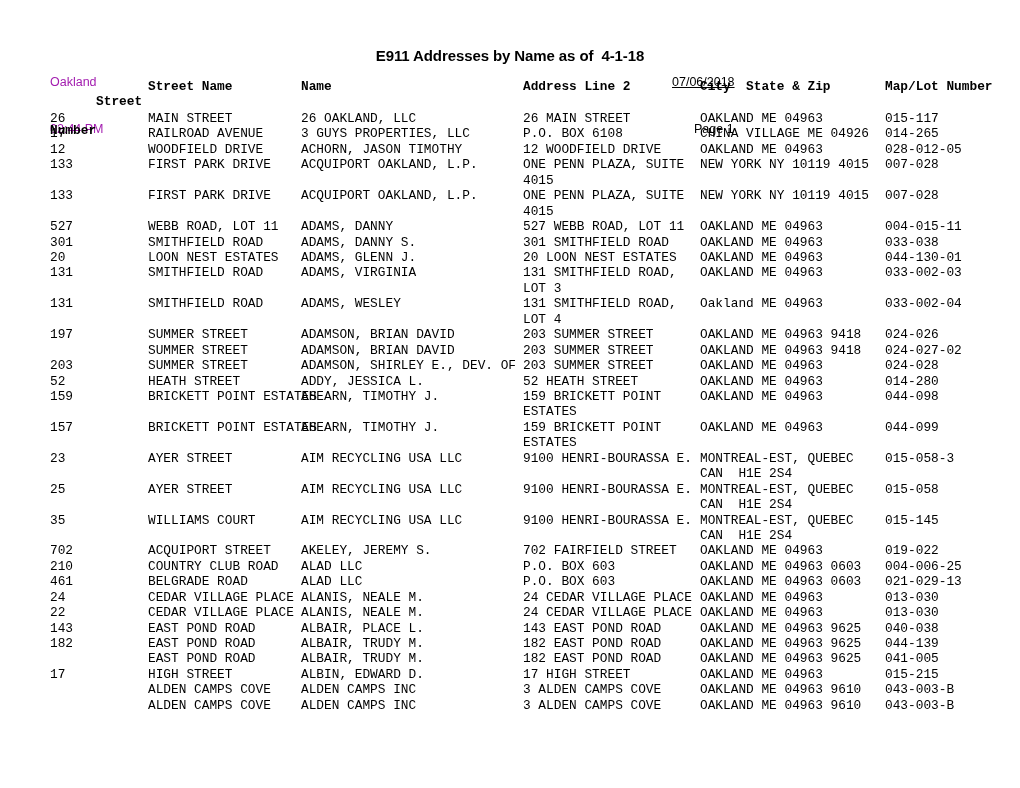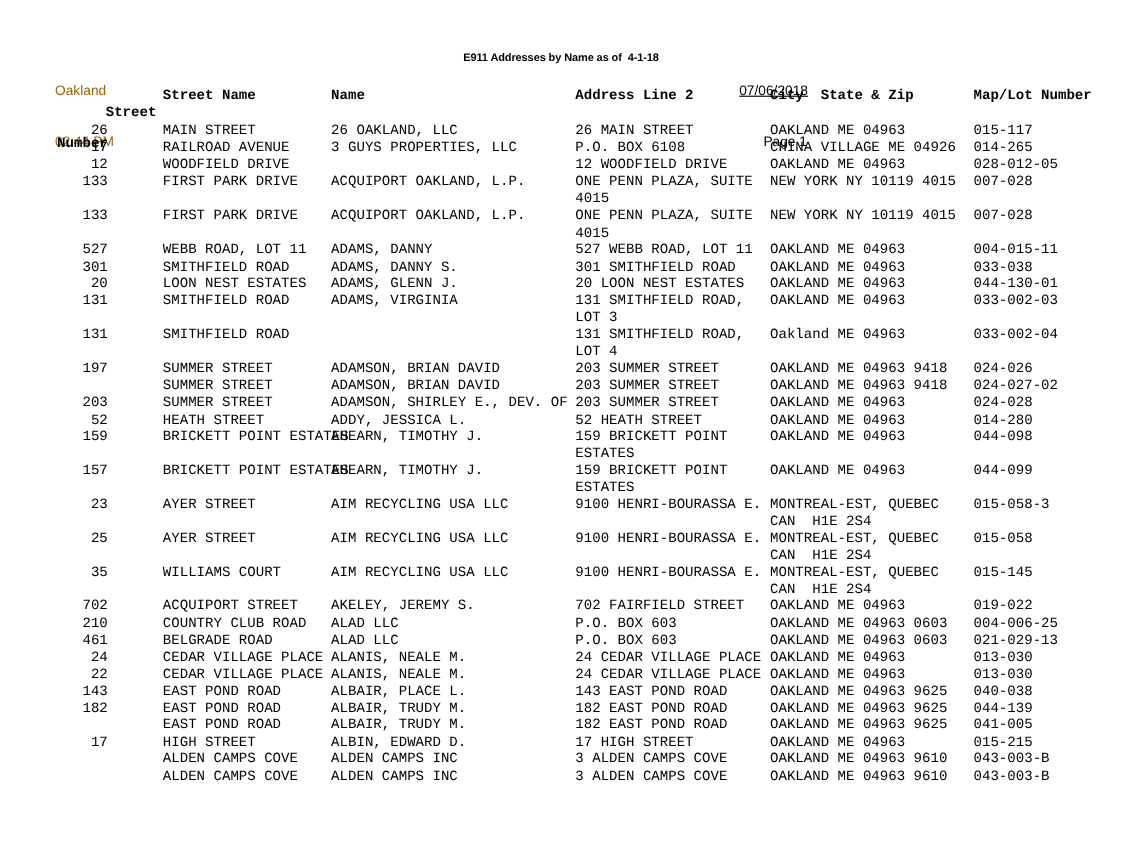--- a/index.html
+++ b/index.html
@@ -32,35 +32,35 @@
     width: 1020px;
     height: 34px;
   }
   .hdr-left {
     position: absolute;
     left: 50px;
     top: 0;
     font-family: "Liberation Sans", sans-serif;
     font-size: 12.5px;
     line-height: 15.5px;
-    color: #a16207;
+    color: #a21caf;
     white-space: pre;
   }
   .hdr-left .org { display: block; }
   .hdr-left .time { display: block; }
 
   .hdr-title {
     position: absolute;
     left: 0;
     top: 3px;
     width: 1020px;
     text-align: center;
     font-family: "Liberation Sans", sans-serif;
     font-weight: bold;
-    font-size: 10px;
+    font-size: 15px;
     letter-spacing: -0.1px;
     white-space: pre;
   }
 
   .hdr-right {
     position: absolute;
     left: 672px;
     top: 0;
     font-family: "Liberation Sans", sans-serif;
     font-size: 12.5px;
@@ -107,21 +107,21 @@
   }
   .row.h1 { height: 15.45px; }
   .row.h2 { height: 30.9px; }
 
   .cell {
     position: absolute;
     top: 0;
     white-space: pre-wrap;
   }
   
-  .c-num   { left: 50px;  width: 48px; text-align: right; }
+  .c-num   { left: 50px;  width: 48px; }
   .c-stnm  { left: 100px; width: 196px; margin-left: 48px; }
   .c-name  { left: 301px; width: 218px; }
   .c-addr2 { left: 523px; width: 176px; }
   .c-city  { left: 700px; width: 182px; }
   .c-maplot{ left: 885px; width: 130px; }
 </style>
 </head>
 <body>
 
 <div class="page">
@@ -150,28 +150,28 @@
     <div class="ch c-stnm">Street Name</div>
     <div class="ch c-name">Name</div>
     <div class="ch c-addr2">Address Line 2</div>
     <div class="ch c-city">City  State &amp; Zip</div>
     <div class="ch c-maplot">Map/Lot Number</div>
   </div>
 
   <div class="rows" id="rows-container">
       <div class="row h1"><div class="cell c-num">26</div><div class="cell c-stnm">MAIN STREET</div><div class="cell c-name">26 OAKLAND, LLC</div><div class="cell c-addr2">26 MAIN STREET</div><div class="cell c-city">OAKLAND ME 04963</div><div class="cell c-maplot">015-117</div></div>
       <div class="row h1"><div class="cell c-num">17</div><div class="cell c-stnm">RAILROAD AVENUE</div><div class="cell c-name">3 GUYS PROPERTIES, LLC</div><div class="cell c-addr2">P.O. BOX 6108</div><div class="cell c-city">CHINA VILLAGE ME 04926</div><div class="cell c-maplot">014-265</div></div>
-      <div class="row h1"><div class="cell c-num">12</div><div class="cell c-stnm">WOODFIELD DRIVE</div><div class="cell c-addr2">12 WOODFIELD DRIVE</div><div class="cell c-city">OAKLAND ME 04963</div><div class="cell c-maplot">028-012-05</div></div>
+      <div class="row h1"><div class="cell c-num">12</div><div class="cell c-stnm">WOODFIELD DRIVE</div><div class="cell c-name">ACHORN, JASON TIMOTHY</div><div class="cell c-addr2">12 WOODFIELD DRIVE</div><div class="cell c-city">OAKLAND ME 04963</div><div class="cell c-maplot">028-012-05</div></div>
       <div class="row h2"><div class="cell c-num">133</div><div class="cell c-stnm">FIRST PARK DRIVE</div><div class="cell c-name">ACQUIPORT OAKLAND, L.P.</div><div class="cell c-addr2">ONE PENN PLAZA, SUITE 4015</div><div class="cell c-city">NEW YORK NY 10119 4015</div><div class="cell c-maplot">007-028</div></div>
       <div class="row h2"><div class="cell c-num">133</div><div class="cell c-stnm">FIRST PARK DRIVE</div><div class="cell c-name">ACQUIPORT OAKLAND, L.P.</div><div class="cell c-addr2">ONE PENN PLAZA, SUITE 4015</div><div class="cell c-city">NEW YORK NY 10119 4015</div><div class="cell c-maplot">007-028</div></div>
       <div class="row h1"><div class="cell c-num">527</div><div class="cell c-stnm">WEBB ROAD, LOT 11</div><div class="cell c-name">ADAMS, DANNY</div><div class="cell c-addr2">527 WEBB ROAD, LOT 11</div><div class="cell c-city">OAKLAND ME 04963</div><div class="cell c-maplot">004-015-11</div></div>
       <div class="row h1"><div class="cell c-num">301</div><div class="cell c-stnm">SMITHFIELD ROAD</div><div class="cell c-name">ADAMS, DANNY S.</div><div class="cell c-addr2">301 SMITHFIELD ROAD</div><div class="cell c-city">OAKLAND ME 04963</div><div class="cell c-maplot">033-038</div></div>
       <div class="row h1"><div class="cell c-num">20</div><div class="cell c-stnm">LOON NEST ESTATES</div><div class="cell c-name">ADAMS, GLENN J.</div><div class="cell c-addr2">20 LOON NEST ESTATES</div><div class="cell c-city">OAKLAND ME 04963</div><div class="cell c-maplot">044-130-01</div></div>
       <div class="row h2"><div class="cell c-num">131</div><div class="cell c-stnm">SMITHFIELD ROAD</div><div class="cell c-name">ADAMS, VIRGINIA</div><div class="cell c-addr2">131 SMITHFIELD ROAD, LOT 3</div><div class="cell c-city">OAKLAND ME 04963</div><div class="cell c-maplot">033-002-03</div></div>
-      <div class="row h2"><div class="cell c-num">131</div><div class="cell c-stnm">SMITHFIELD ROAD</div><div class="cell c-addr2">131 SMITHFIELD ROAD, LOT 4</div><div class="cell c-city">Oakland ME 04963</div><div class="cell c-maplot">033-002-04</div></div>
+      <div class="row h2"><div class="cell c-num">131</div><div class="cell c-stnm">SMITHFIELD ROAD</div><div class="cell c-name">ADAMS, WESLEY</div><div class="cell c-addr2">131 SMITHFIELD ROAD, LOT 4</div><div class="cell c-city">Oakland ME 04963</div><div class="cell c-maplot">033-002-04</div></div>
       <div class="row h1"><div class="cell c-num">197</div><div class="cell c-stnm">SUMMER STREET</div><div class="cell c-name">ADAMSON, BRIAN DAVID</div><div class="cell c-addr2">203 SUMMER STREET</div><div class="cell c-city">OAKLAND ME 04963 9418</div><div class="cell c-maplot">024-026</div></div>
       <div class="row h1"><div class="cell c-num"></div><div class="cell c-stnm">SUMMER STREET</div><div class="cell c-name">ADAMSON, BRIAN DAVID</div><div class="cell c-addr2">203 SUMMER STREET</div><div class="cell c-city">OAKLAND ME 04963 9418</div><div class="cell c-maplot">024-027-02</div></div>
       <div class="row h1"><div class="cell c-num">203</div><div class="cell c-stnm">SUMMER STREET</div><div class="cell c-name">ADAMSON, SHIRLEY E., DEV. OF</div><div class="cell c-addr2">203 SUMMER STREET</div><div class="cell c-city">OAKLAND ME 04963</div><div class="cell c-maplot">024-028</div></div>
       <div class="row h1"><div class="cell c-num">52</div><div class="cell c-stnm">HEATH STREET</div><div class="cell c-name">ADDY, JESSICA L.</div><div class="cell c-addr2">52 HEATH STREET</div><div class="cell c-city">OAKLAND ME 04963</div><div class="cell c-maplot">014-280</div></div>
       <div class="row h2"><div class="cell c-num">159</div><div class="cell c-stnm">BRICKETT POINT ESTATES</div><div class="cell c-name">AHEARN, TIMOTHY J.</div><div class="cell c-addr2">159 BRICKETT POINT ESTATES</div><div class="cell c-city">OAKLAND ME 04963</div><div class="cell c-maplot">044-098</div></div>
       <div class="row h2"><div class="cell c-num">157</div><div class="cell c-stnm">BRICKETT POINT ESTATES</div><div class="cell c-name">AHEARN, TIMOTHY J.</div><div class="cell c-addr2">159 BRICKETT POINT ESTATES</div><div class="cell c-city">OAKLAND ME 04963</div><div class="cell c-maplot">044-099</div></div>
       <div class="row h2"><div class="cell c-num">23</div><div class="cell c-stnm">AYER STREET</div><div class="cell c-name">AIM RECYCLING USA LLC</div><div class="cell c-addr2">9100 HENRI-BOURASSA E.</div><div class="cell c-city">MONTREAL-EST, QUEBEC CAN  H1E 2S4</div><div class="cell c-maplot">015-058-3</div></div>
       <div class="row h2"><div class="cell c-num">25</div><div class="cell c-stnm">AYER STREET</div><div class="cell c-name">AIM RECYCLING USA LLC</div><div class="cell c-addr2">9100 HENRI-BOURASSA E.</div><div class="cell c-city">MONTREAL-EST, QUEBEC CAN  H1E 2S4</div><div class="cell c-maplot">015-058</div></div>
       <div class="row h2"><div class="cell c-num">35</div><div class="cell c-stnm">WILLIAMS COURT</div><div class="cell c-name">AIM RECYCLING USA LLC</div><div class="cell c-addr2">9100 HENRI-BOURASSA E.</div><div class="cell c-city">MONTREAL-EST, QUEBEC CAN  H1E 2S4</div><div class="cell c-maplot">015-145</div></div>
       <div class="row h1"><div class="cell c-num">702</div><div class="cell c-stnm">ACQUIPORT STREET</div><div class="cell c-name">AKELEY, JEREMY S.</div><div class="cell c-addr2">702 FAIRFIELD STREET</div><div class="cell c-city">OAKLAND ME 04963</div><div class="cell c-maplot">019-022</div></div>

